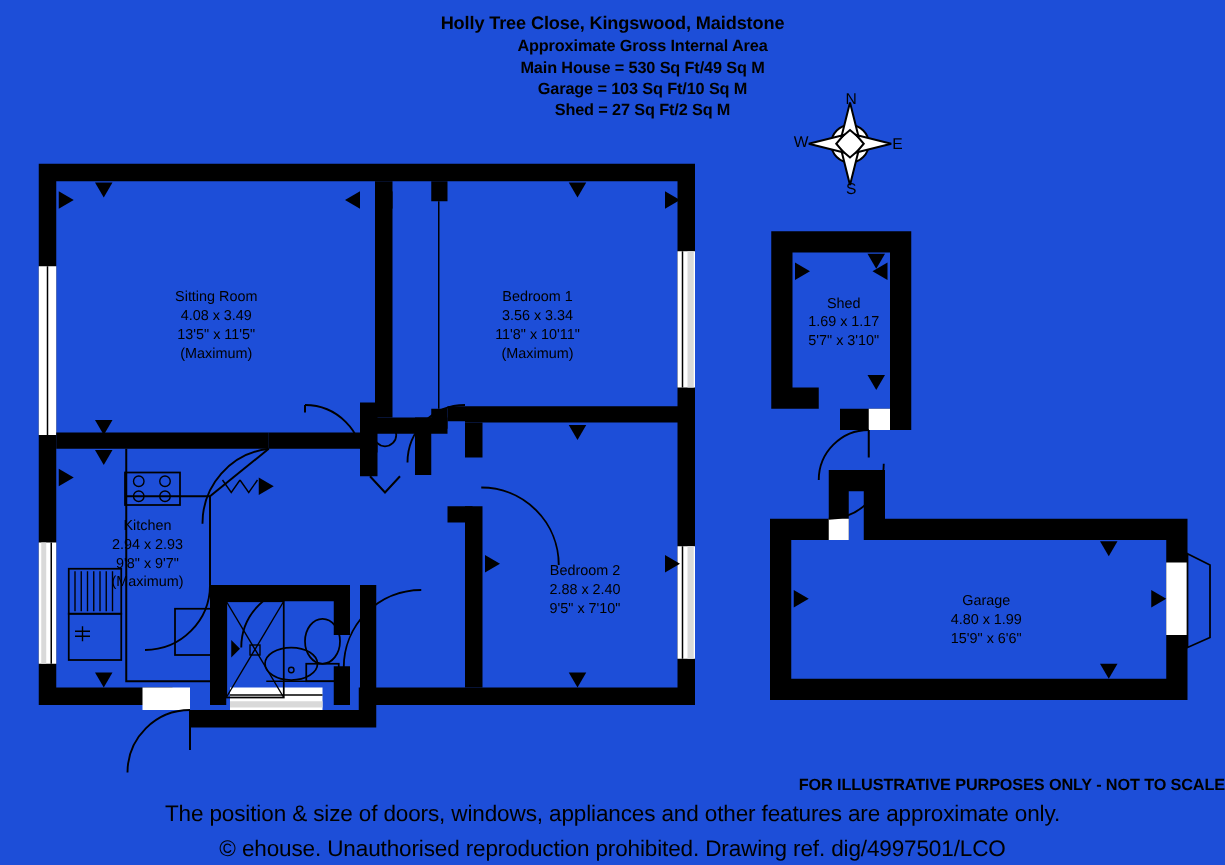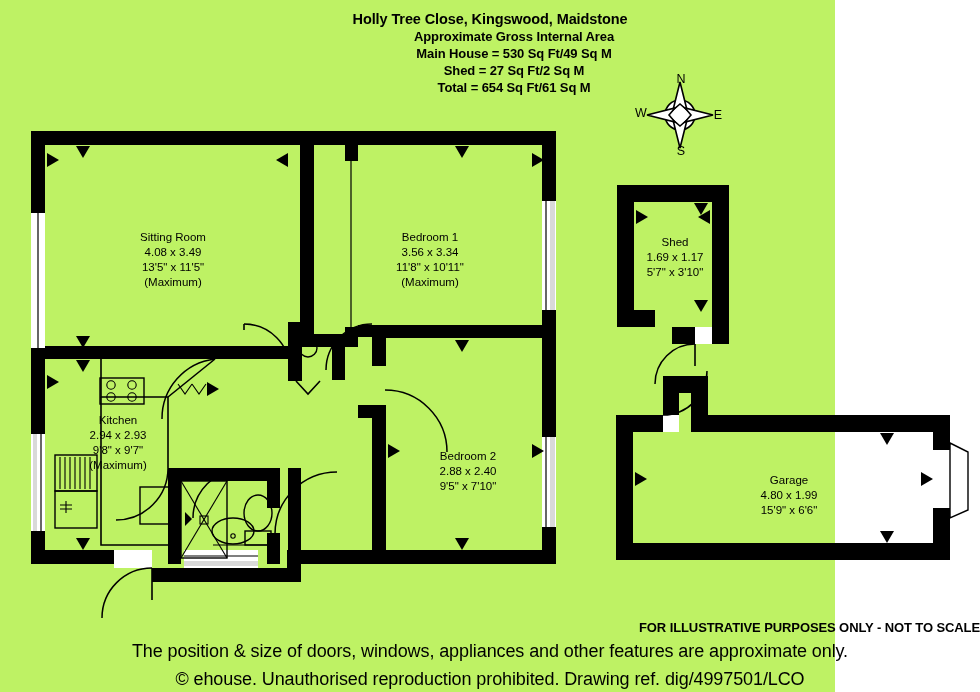--- a/index.html
+++ b/index.html
@@ -11,24 +11,23 @@
   body {
     width: 980px;
     height: 692px;
     font-family: "Liberation Sans", sans-serif;
     color: #000000;
     overflow: hidden;
     position: relative;
   }
   #page {
     position: relative;
-    width: 824px;
+    width: 980px;
     height: 692px;
-    background: #bef264;
-    padding-left: 11px;
+    background: #1d4ed8;
   }
 
   
   .header {
     position: absolute;
     left: 0;
     top: 10px;
     width: 980px;
     text-align: center;
     line-height: 1.30;
@@ -100,22 +99,22 @@
 </style>
 </head>
 <body>
 
 <div id="page">
 
   <div class="header">
     <div class="title">Holly Tree Close, Kingswood, Maidstone</div>
     <div class="line">Approximate Gross Internal Area</div>
     <div class="line">Main House = 530 Sq Ft/49 Sq M</div>
+    <div class="line">Garage = 103 Sq Ft/10 Sq M</div>
     <div class="line">Shed = 27 Sq Ft/2 Sq M</div>
-    <div class="line">Total = 654 Sq Ft/61 Sq M</div>
   </div>
 
   <svg id="plan" viewBox="0 0 980 692" xmlns="http://www.w3.org/2000/svg">
 
     <g>
       <circle class="compass-s" cx="680" cy="115" r="15"></circle>
 
       <path class="compass-s" d="M680 82 L687 110 L680 104 L673 110 Z"></path>
 
       <path class="compass-s" d="M680 148 L673 120 L680 126 L687 120 Z"></path>

